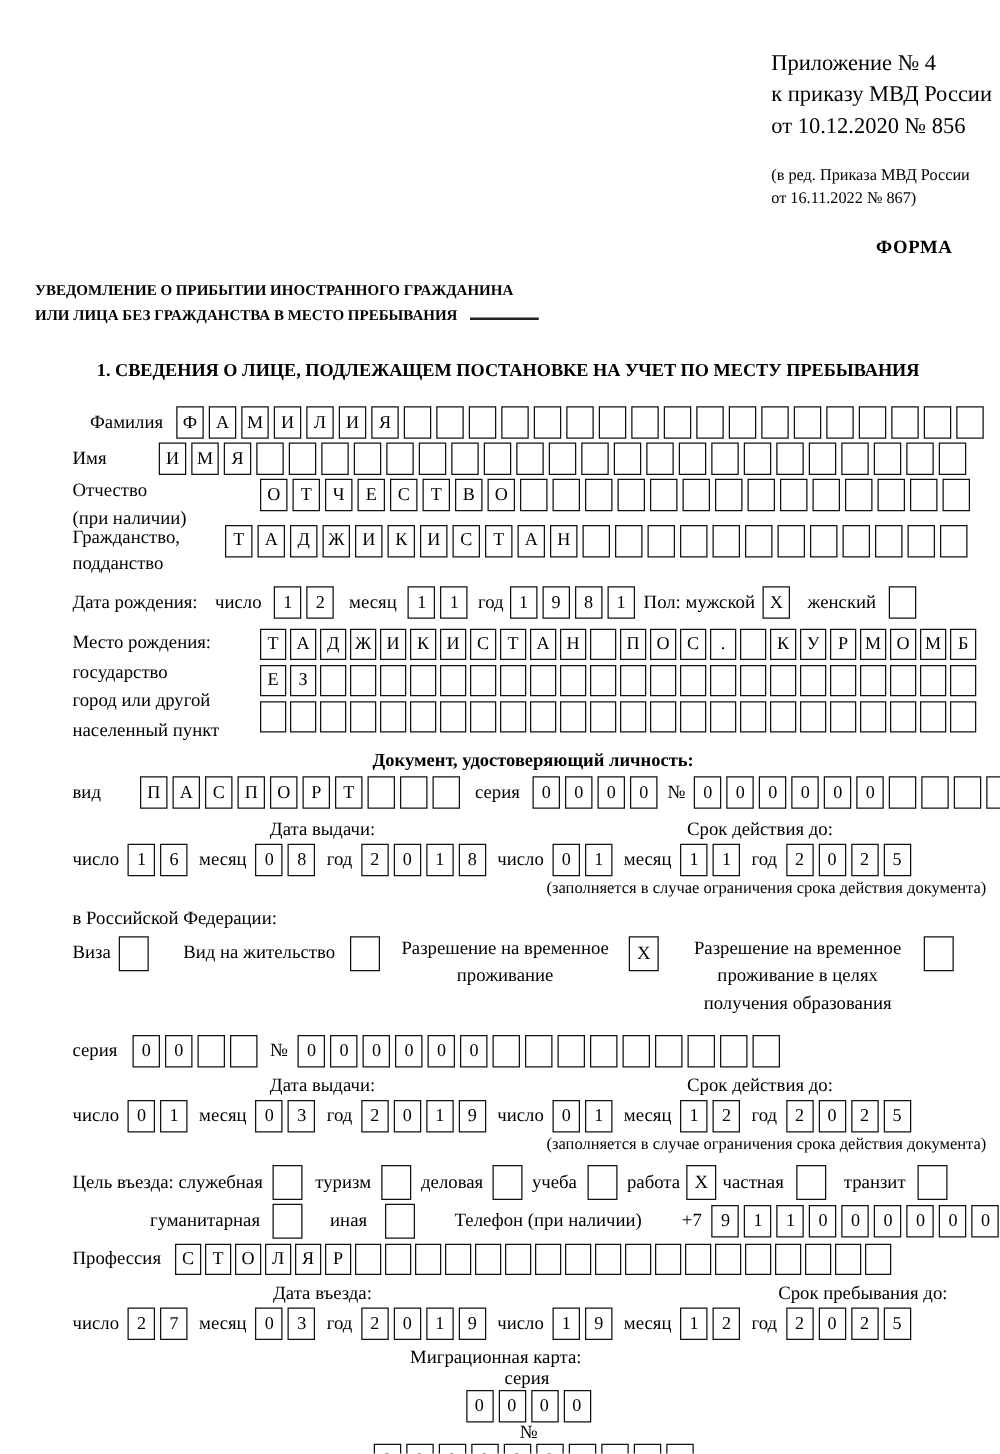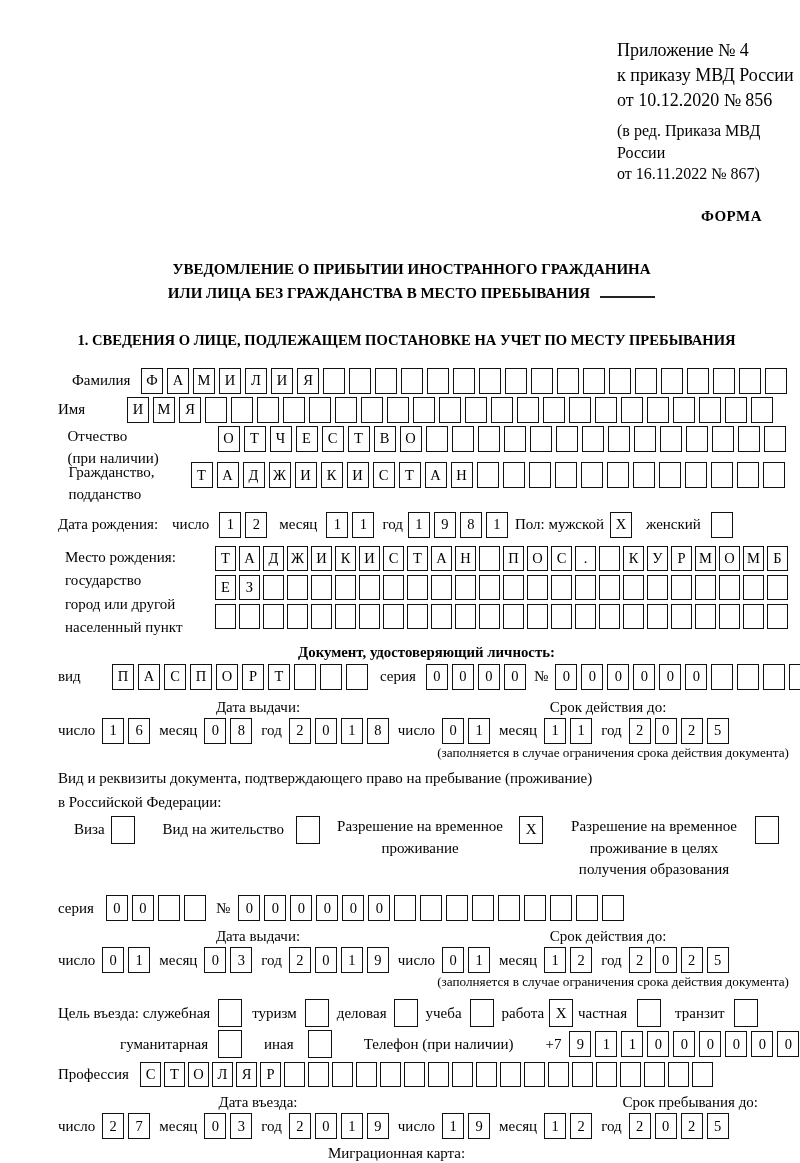--- a/index.html
+++ b/index.html
@@ -3,28 +3,28 @@
 <meta charset="utf-8">
 <style>
   * { margin:0; padding:0; box-sizing:border-box; }
   body { background:#fff; }
   .page {
     width:800px; height:1163px; margin:0 auto; background:#fff; color:#000;
     font-family:"Liberation Serif","DejaVu Serif",serif; font-size:15px;
     padding:38px 5px 0 58px; overflow:hidden; position:relative;
   }
   .annex { margin-left:559px; line-height:1.38; font-size:18px; }
-  .annex-note { margin-left:559px; line-height:1.32; font-size:16px; margin-top:8px; }
+  .annex-note { margin-left:559px; line-height:1.32; font-size:13px; margin-top:19px; }
   .forma { text-align:right; padding-right:33px; font-weight:bold; font-size:15px; margin-top:24px; letter-spacing:.5px; }
-  .title { text-align:center; font-weight:bold; font-size:15px; line-height:1.6; margin-top:32px; margin-left:-30px; }
+  .title { font-weight:bold; font-size:12px; line-height:1.6; margin-top:16px; margin-left:-30px; }
   .blank-line { display:inline-block; width:55px; border-bottom:2px solid #222; height:14px; margin-left:10px; }
   .sec-heading { text-align:center; font-weight:bold; font-size:14.6px; margin-top:27px; margin-left:-40px; }
 
   .row { display:flex; align-items:center; }
-  .row.top { align-items:flex-start;justify-content:center; }
+  .row.top { align-items:flex-start; }
   .cells { display:flex; gap:4px; flex-wrap:nowrap; }
   .cells.sm { gap:3px; }
   .cell {
     width:22px; height:26px; border:1.6px solid #111; flex:0 0 auto;
     display:flex; align-items:center; justify-content:center;
     font-size:14.5px; font-family:"Liberation Serif","DejaVu Serif",serif;
   }
   .sm .cell { width:21px; height:25px; }
   .cell.cb { width:24px; height:28px; font-size:15px; }
   .lbl { flex:0 0 auto; }
@@ -382,21 +382,20 @@
           <span class="cell">2</span>
           <span class="cell">0</span>
           <span class="cell">2</span>
           <span class="cell">5</span>
         </span>
     </span>
   </div>
   <div class="note" style="text-align:right; padding-right:6px; margin-top:1px;">(заполняется в случае ограничения срока действия документа)</div>
 
   <div style="margin-top:5px; line-height:1.6;">
-    <div>Вид и реквизиты документа, подтверждающего право на пребывание (проживание)</div>
     <div>в Российской Федерации:</div>
   </div>
 
   <div class="row top" style="margin-top:2px;">
     <span class="lbl" style="margin-right:6px; padding-top:5px;">Виза</span>
     <span class="cells">
         <span class="cell cb"></span>
       </span>
     <span class="lbl" style="margin-left:28px; margin-right:12px; padding-top:5px;">Вид на жительство</span>
     <span class="cells">

